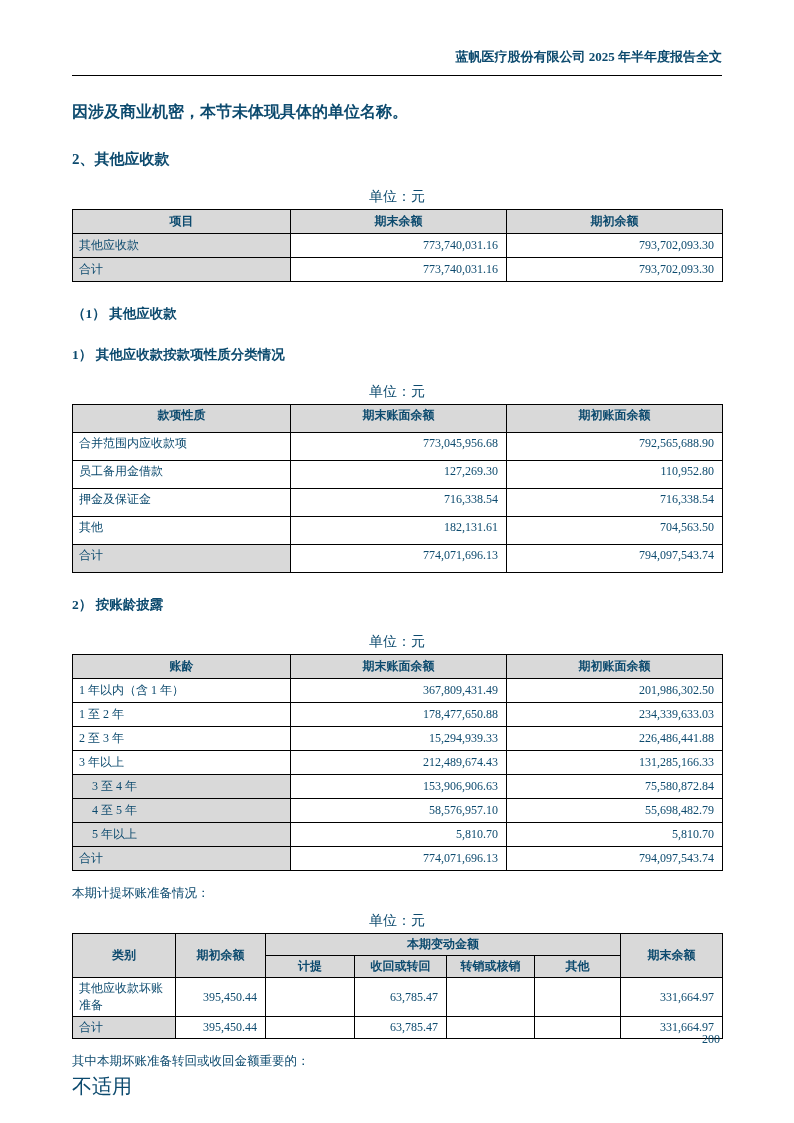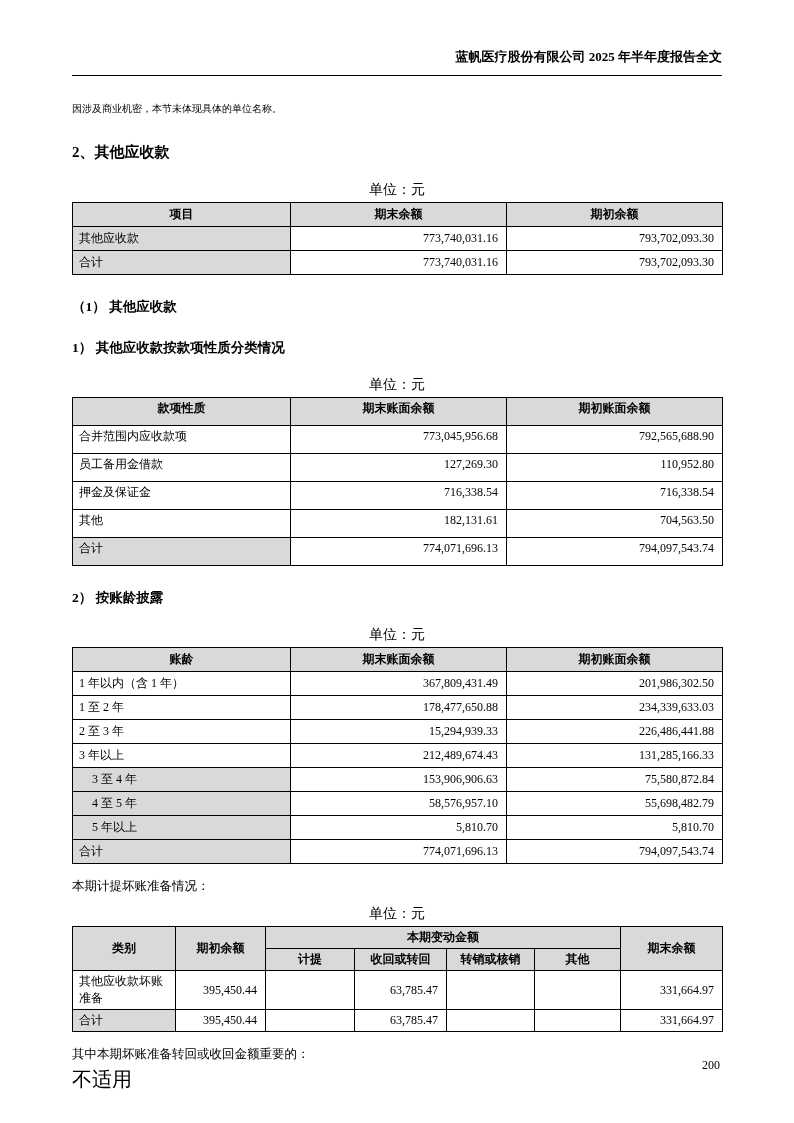--- a/index.html
+++ b/index.html
@@ -1,34 +1,34 @@
 <!DOCTYPE html>
 <html><head>
 <meta charset="utf-8">
 <style>
   * { box-sizing: border-box; }
   html, body { margin: 0; padding: 0; background: #ffffff; }
   .page {
     width: 794px; height: 1123px; position: relative; overflow: hidden;
-    background: #ffffff; color: #000000;
+    background: #ffffff; color: #0c4a6e;
     font-family: "Liberation Serif", "DejaVu Serif", serif;
   }
   .content { position: absolute; left: 72px; top: 0; width: 650px; }
 
   .doc-header {
     margin-top: 48px; padding-bottom: 9px; border-bottom: 1.5px solid #000;
     text-align: right; font-size: 13px; font-weight: bold;
   }
-  .intro { margin-top: 26px; font-size: 10px; }
+  .intro { margin-top: 26px; font-size: 16px; font-weight: bold; }
   .sec-title { margin: 27px 0 0 0; font-size: 15px; font-weight: bold; }
   .sub-title { margin: 23px 0 0 0; font-size: 13.5px; font-weight: bold; }
   .plain-line { margin-top: 14px; font-size: 12.5px; }
   .unit { margin-top: 19px; text-align: center; font-size: 14px; }
   .na { margin-top: 3px; font-size: 20px; }
-  .pagenum { position: absolute; right: 74px; top: 1058px; font-size: 12px; }
+  .pagenum { position: absolute; right: 74px; top: 1032px; font-size: 12px; }
 
   table {
     border-collapse: collapse; width: 650px; margin-top: 3px;
     table-layout: fixed; font-size: 12px; border-radius: 14px;
   }
   th, td { border: 1px solid #000; padding: 3px 6px; overflow: hidden; vertical-align: middle; }
   th { background: #d9d9d9; font-weight: bold; text-align: center; }
   td.l { text-align: left; }
   td.r { text-align: right; padding-right: 8px; }
   td.gray { background: #d9d9d9; }

